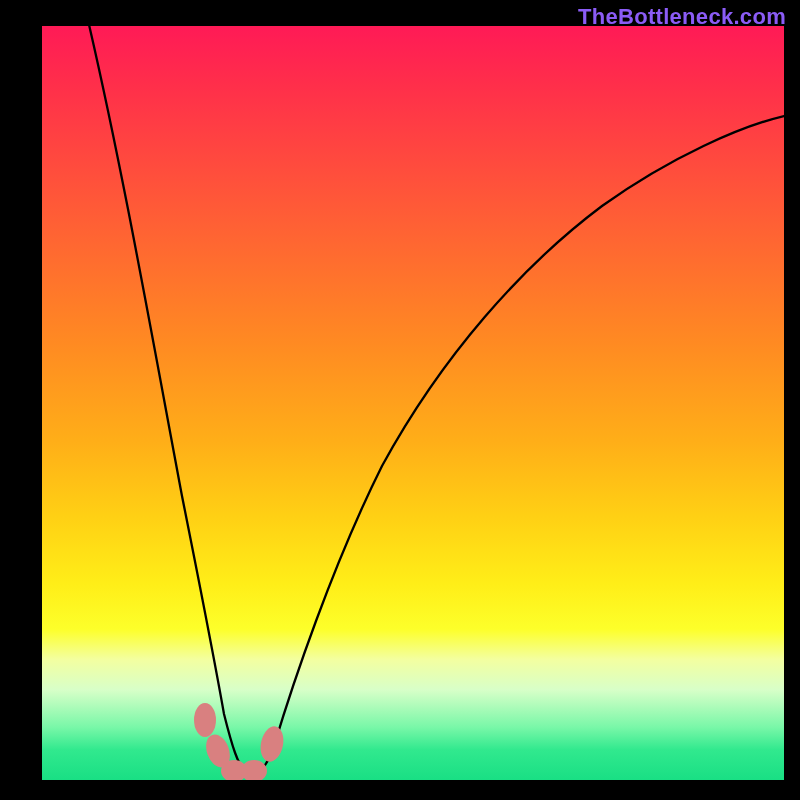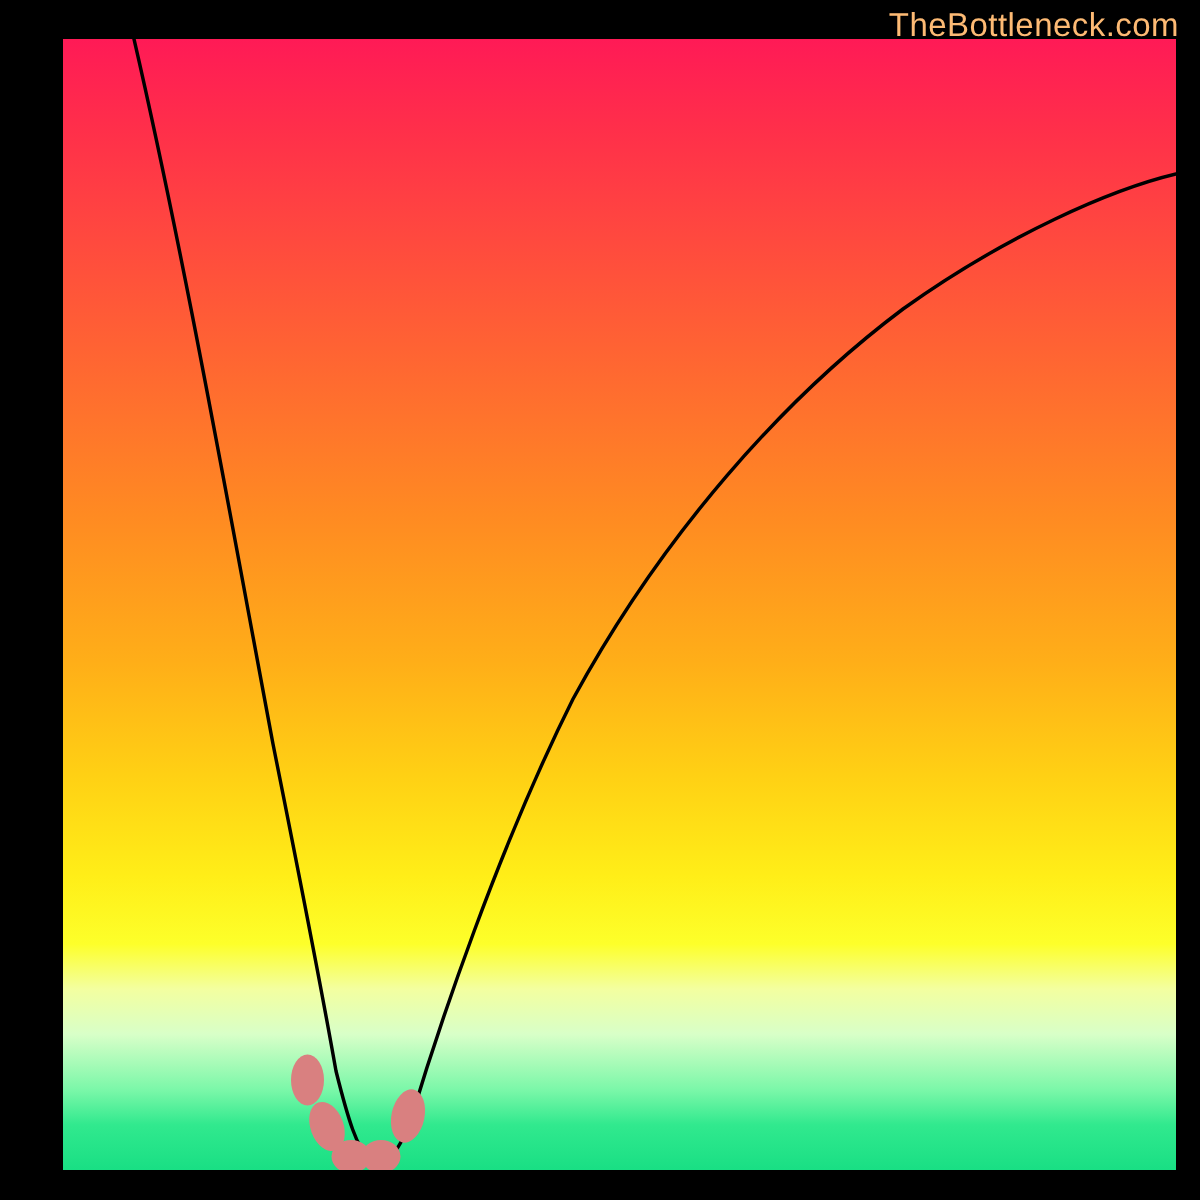--- a/index.html
+++ b/index.html
@@ -41,23 +41,23 @@
       #d8ffc8 88%,
       #79f7a8 93%,
       #31e98e 96%,
       #19df84 100%
     );
   }
   .watermark {
     position: absolute;
     top: 4px;
     right: 14px;
-    color: #fdba74;
+    color: #8b5cf6;
     font-size: 22px;
-    font-weight: 400;
+    font-weight: 700;
     letter-spacing: 0.3px;
     user-select: none;
   }
   svg.curve {
     position: absolute;
     left: 0;
     top: 0;
     width: 742px;
     height: 754px;
   }

